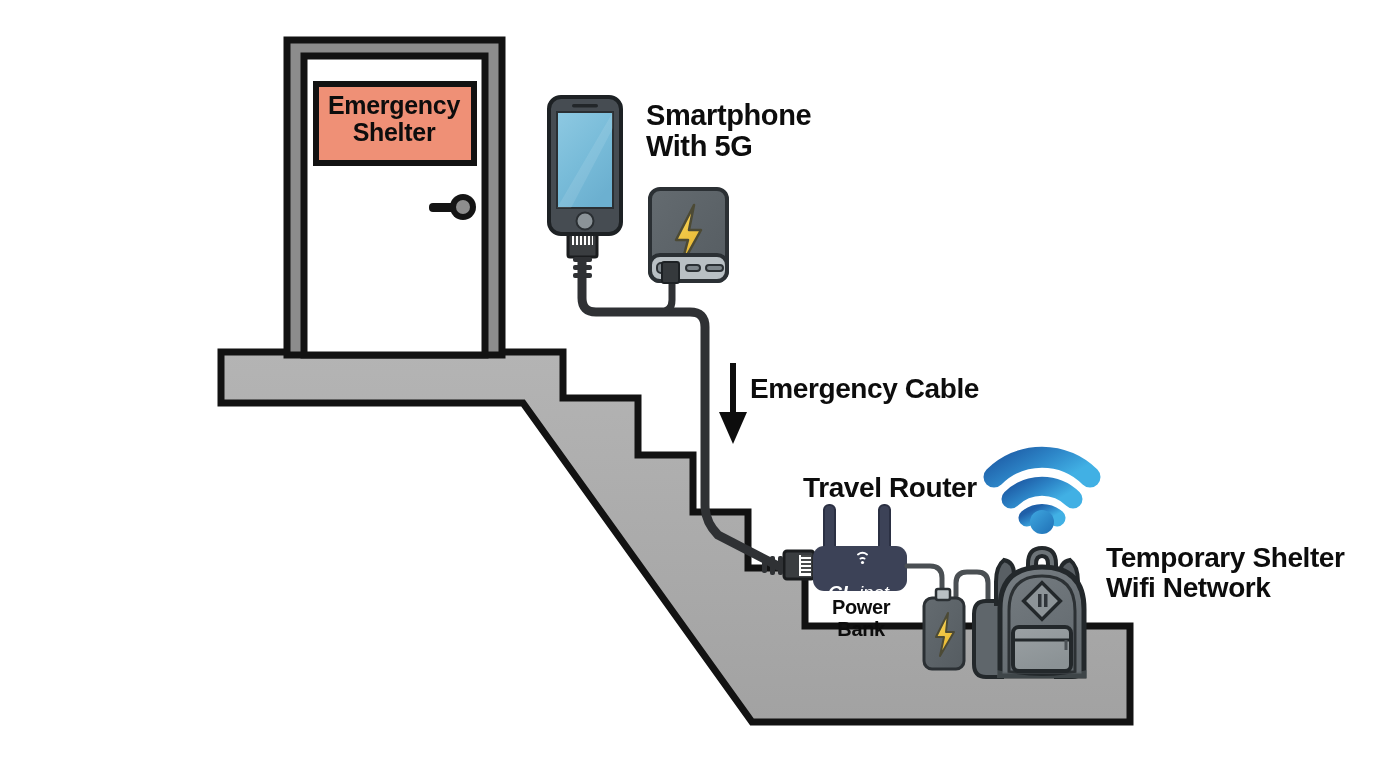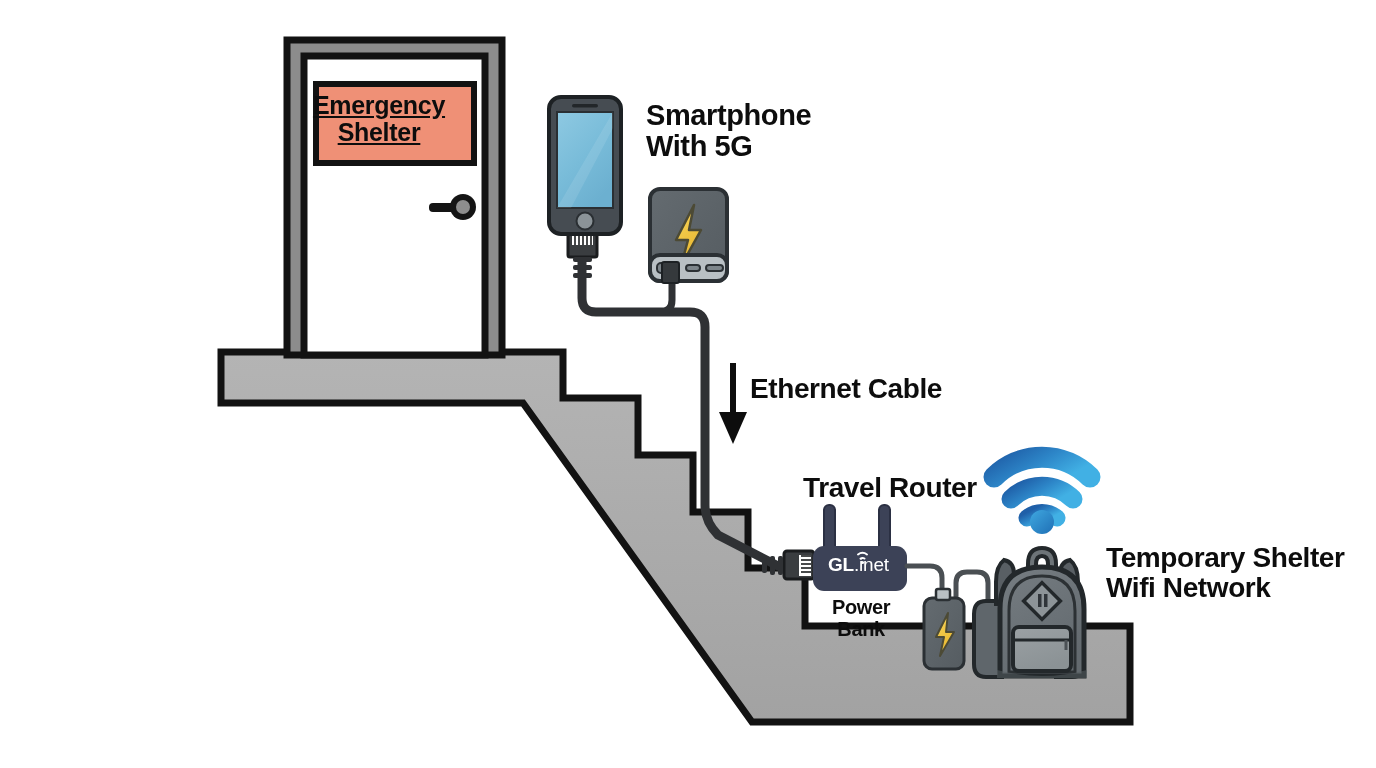--- a/index.html
+++ b/index.html
@@ -36,27 +36,27 @@
     letter-spacing: -0.4px;
     white-space: pre-line;
     text-align: center;
   }
   #lbl-smartphone { left: 646px; top: 100px; font-size: 29px; text-align: left; }
   #lbl-ethernet   { left: 750px; top: 374px; font-size: 28px; text-align: left; }
   #lbl-router     { left: 803px; top: 473px; font-size: 28px; text-align: right; }
   #lbl-powerbank  { left: 832px; top: 597px; font-size: 20px; text-align: center; }
   #lbl-wifinet    { left: 1087px; top: 543px; font-size: 28px; text-align: left; margin-left: 19px; }
   #lbl-sign {
-    left: 300px; top: 92px; width: 158px;
-    font-size: 25px; text-align: center; letter-spacing: -0.3px; text-decoration: underline;
+    left: 315px; top: 92px; width: 158px;
+    font-size: 25px; text-align: center; letter-spacing: -0.3px;
   }
   #lbl-glinet {
-    left: 828px; top: 555px;
+    left: 828px; top: 583px;
     font-size: 19px; color: #ffffff; letter-spacing: -0.2px;
-    text-align: left; font-weight: normal;
+    text-align: left; font-weight: normal; font-style: italic;
   }
   #lbl-glinet b { font-weight: bold; }
 </style>
 </head>
 <body>
 
 <div id="stage">
 
   <svg id="scene" viewBox="0 0 1376 768">
     <defs>
@@ -279,21 +279,21 @@
       <path d="M 997,670 q 45,12 90,0 l 0,8 l -90,0 z" fill="#565c60" opacity="0.55"></path>
     </g>
   </svg>
 
   <div class="lbl" id="lbl-sign">Emergency
 Shelter</div>
 
   <div class="lbl" id="lbl-smartphone">Smartphone
 With 5G</div>
 
-  <div class="lbl" id="lbl-ethernet">Ethernet Cable</div>
+  <div class="lbl" id="lbl-ethernet">Emergency Cable</div>
 
   <div class="lbl" id="lbl-router">Travel Router</div>
 
   <div class="lbl" id="lbl-powerbank">Power
 Bank</div>
 
   <div class="lbl" id="lbl-wifinet">Temporary Shelter
 Wifi Network</div>
 
   <div class="lbl" id="lbl-glinet"><b>GL</b><span>.inet</span></div>

